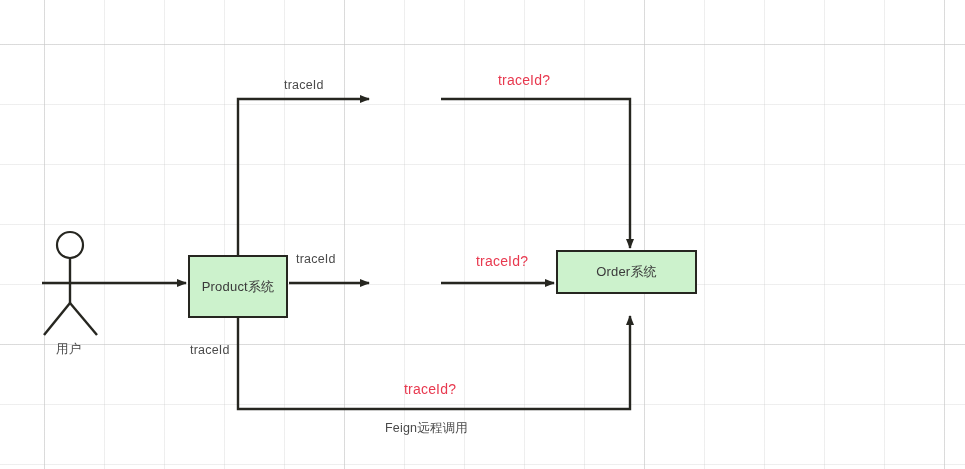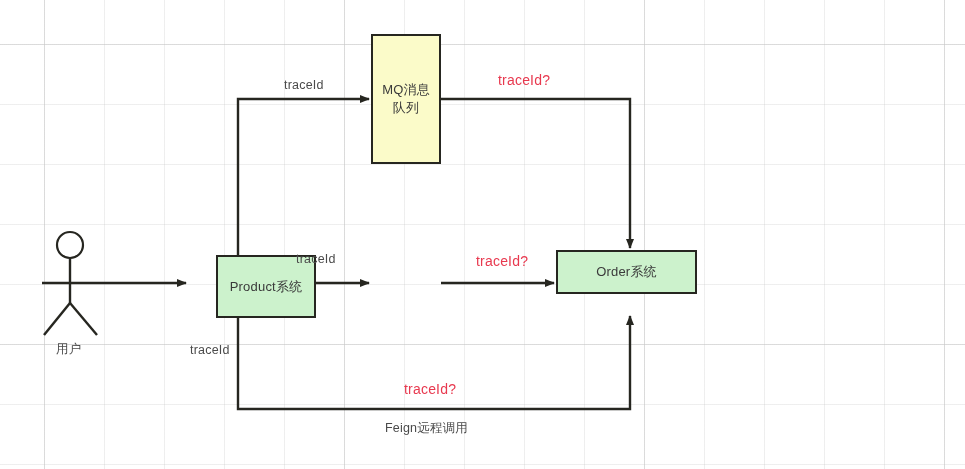--- a/index.html
+++ b/index.html
@@ -35,21 +35,21 @@
     justify-content: center;
     text-align: center;
     border: 2px solid #262620;
     font-size: 13px;
     line-height: 1.35;
     color: #3a3a3a;
     letter-spacing: 0.2px;
   }
   .node.green { background: #ccf2cc; }
   .node.yellow { background: #fbfbc9; }
-  #node-product { left: 188px; top: 255px; width: 100px; height: 63px; margin-left: 28px; }
+  #node-product { left: 188px; top: 255px; width: 100px; height: 63px; }
   #node-order   { left: 556px; top: 250px; width: 141px; height: 44px; }
   #node-mq      { left: 371px; top: 34px;  width: 70px;  height: 130px; }
   #node-pool    { left: 371px; top: 220px; width: 70px;  height: 126px; }
 
   .edge-label {
     position: absolute;
     font-size: 12.5px;
     color: #4a4a4a;
     white-space: nowrap;
     letter-spacing: 0.2px;
@@ -111,26 +111,20 @@
 
     <g>
       <path d="M238,318 L238,409 L630,409 L630,316" fill="none" stroke="#262620" stroke-width="2.4" marker-end="url(#ah)"></path>
     </g>
   </svg>
 
   <div class="node green" id="node-product">
     <span>Product系统</span>
   </div>
 
-  <div class="node yellow" id="node-mq">
-    <span>
-      <span>MQ消息</span><br>
-      <span>队列</span>
-    </span>
-  </div>
 
 
   <div class="node green" id="node-order">
     <span>Order系统</span>
   </div>
 
   <div class="edge-label" id="lbl-t1">traceId</div>
   <div class="edge-label" id="lbl-t2">traceId</div>
   <div class="edge-label" id="lbl-t3">traceId</div>
 

